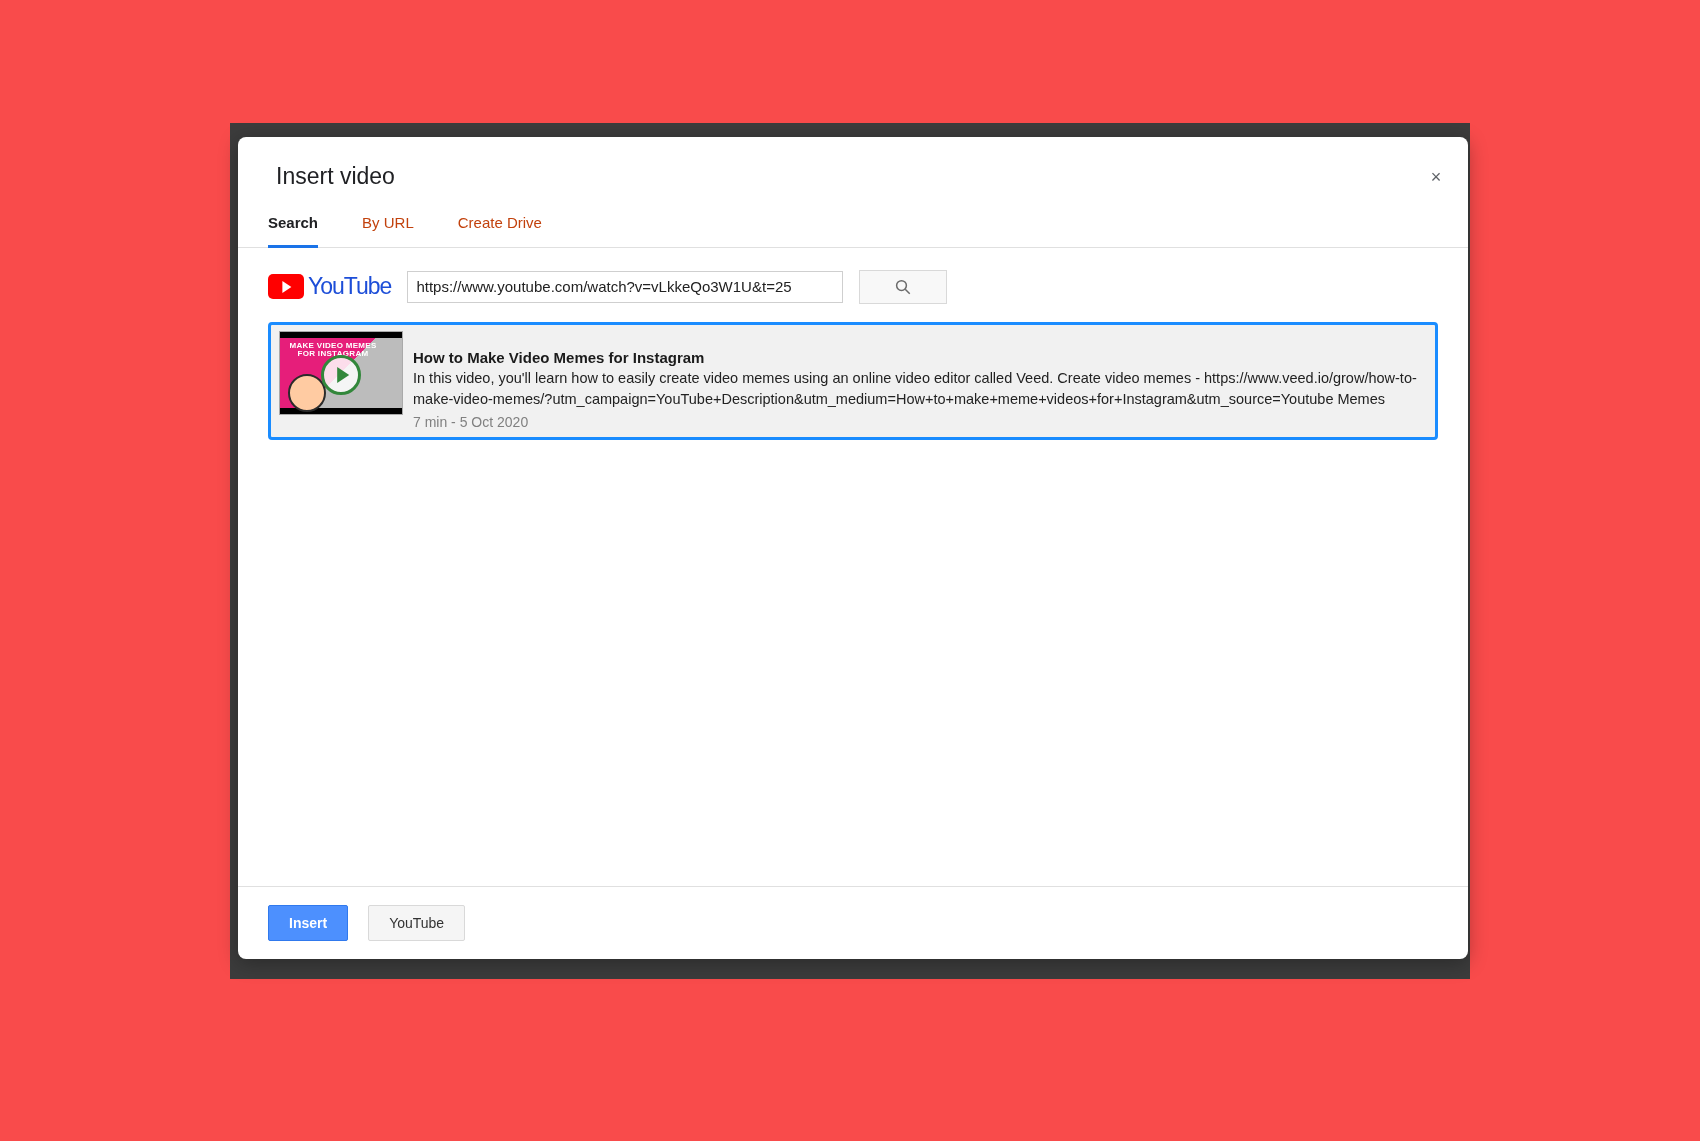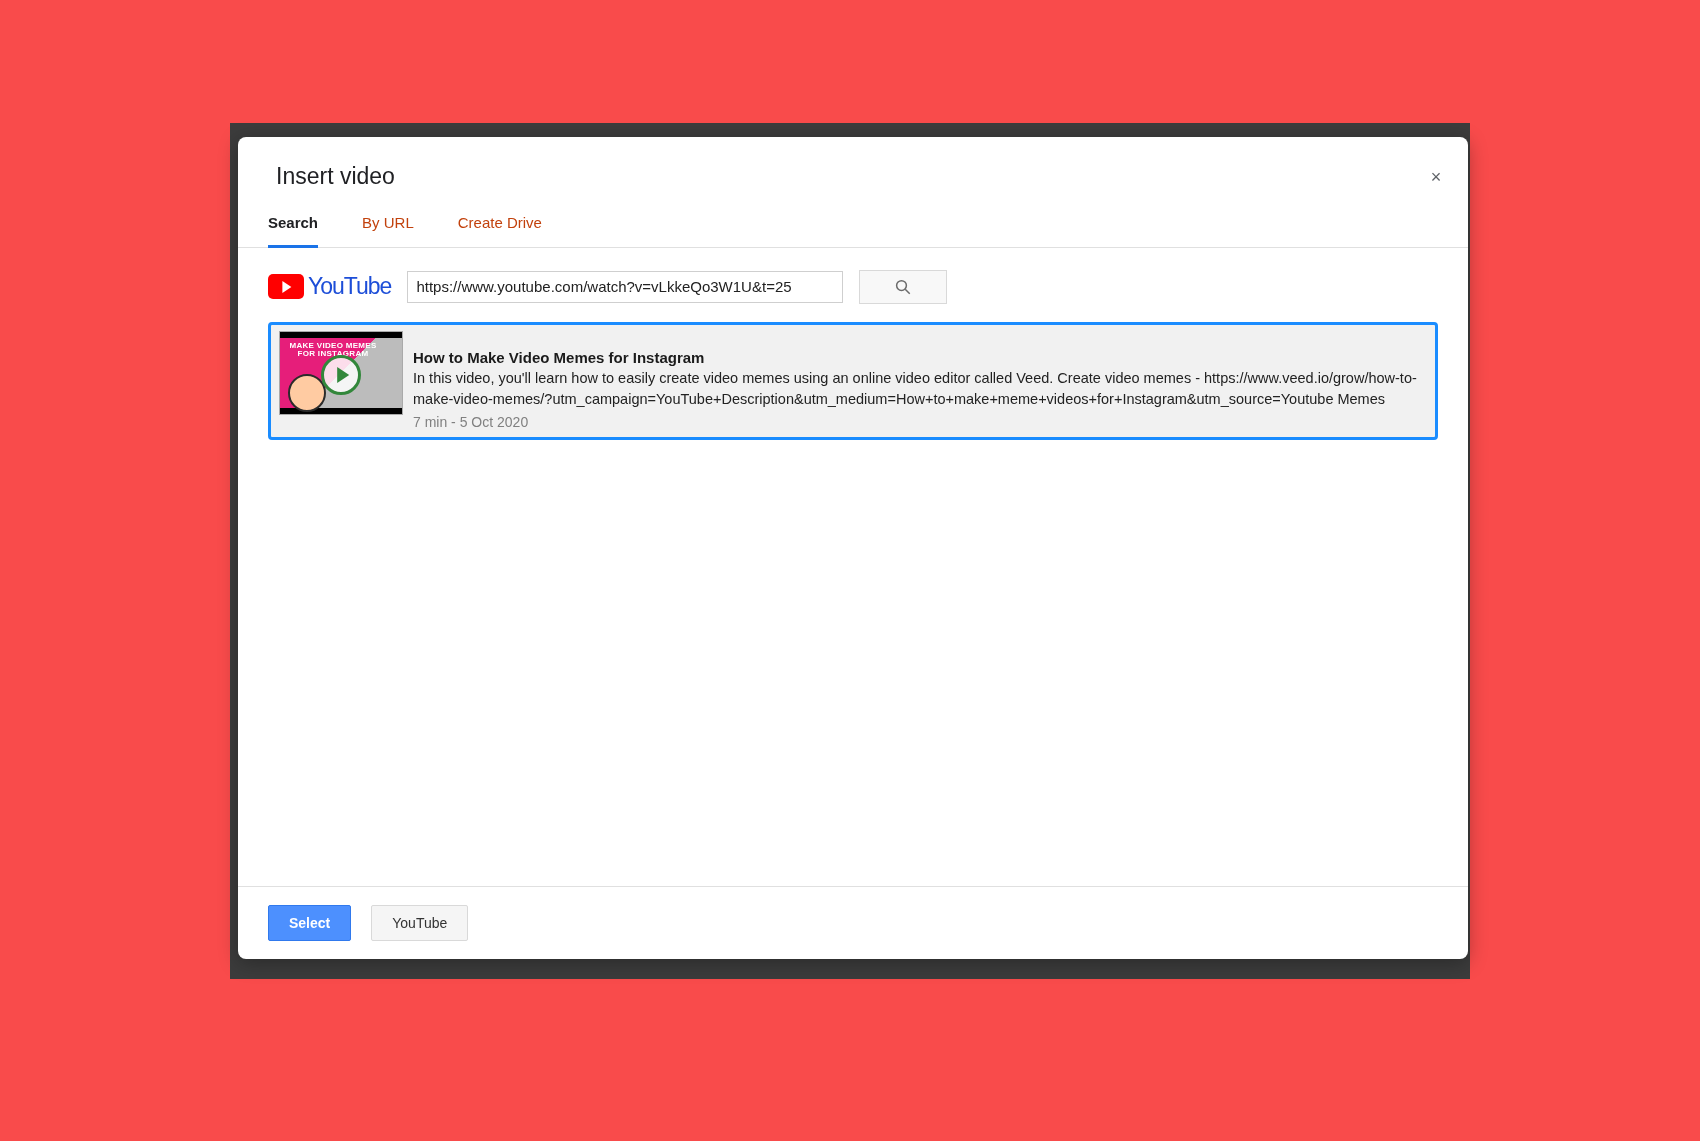--- a/index.html
+++ b/index.html
@@ -142,18 +142,18 @@
         </div>
         <div class="result-body">
           <p class="result-title">How to Make Video Memes for Instagram</p>
           <p class="result-desc">In this video, you'll learn how to easily create video memes using an online video editor called Veed. Create video memes - https://www.veed.io/grow/how-to-make-video-memes/?utm_campaign=YouTube+Description&amp;utm_medium=How+to+make+meme+videos+for+Instagram&amp;utm_source=Youtube Memes</p>
           <span class="result-meta">7 min - 5 Oct 2020</span>
         </div>
       </div>
     </div>
 
     <div class="dialog-footer">
-      <button class="btn btn-primary">Select</button>
+      <button class="btn btn-primary">Insert</button>
       <button class="btn btn-default">YouTube</button>
     </div>
   </div>
 
 </div>
 
 </body></html>

